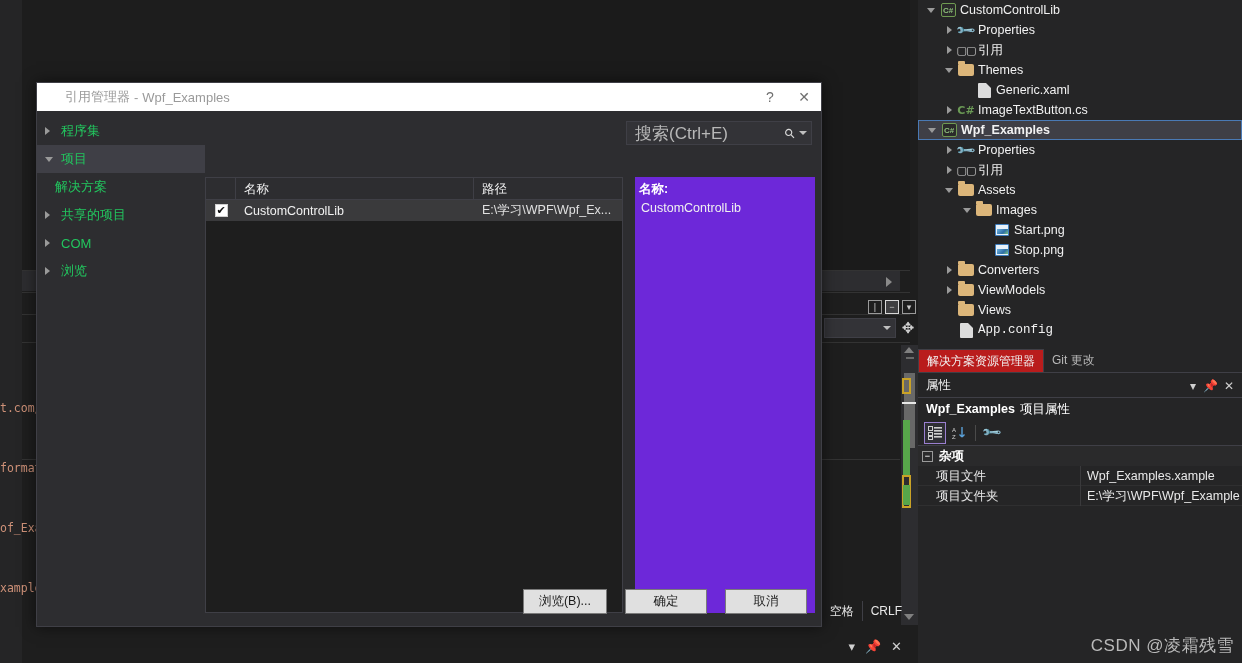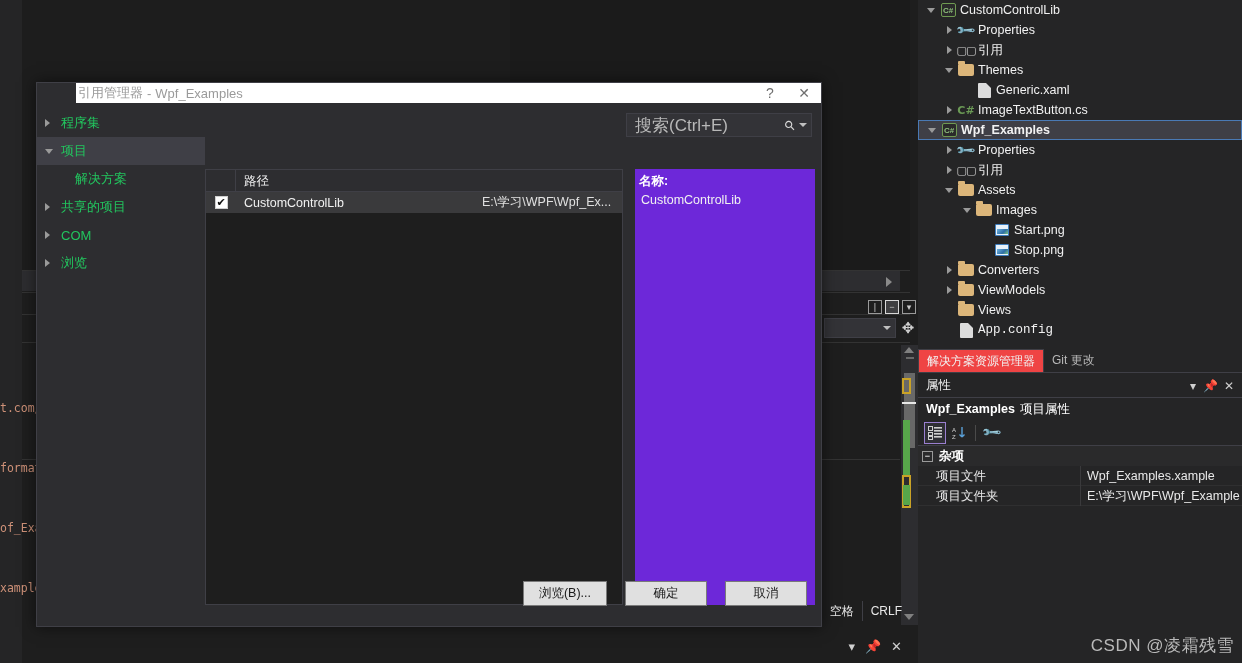--- a/index.html
+++ b/index.html
@@ -165,21 +165,21 @@
   
   .dock-tabs {
     position: absolute; left: 0; top: 349px; width: 324px; height: 24px;
     background: #252526; display: flex; align-items: flex-end;
     border-bottom: 1px solid #3f3f46;
   }
   .dock-tab {
     height: 23px; padding: 0 8px; display: flex; align-items: center;
     font-size: 12px; color: #f1f1f1;
   }
-  .dock-tab.active { background: #ef4444; border: 1px solid #3f3f46; border-bottom: none; }
+  .dock-tab.active { background: #b91c1c; border: 1px solid #3f3f46; border-bottom: none; }
   .dock-tab.inactive { color: #b8b8b8; }
 
   
   .props-win { position: absolute; left: 0; top: 374px; width: 324px; height: 289px; background: #252526; }
   .props-header {
     height: 24px; display: flex; align-items: center; padding: 0 4px 0 8px;
     font-size: 12.5px; color: #f1f1f1; border-bottom:1px solid #3f3f46;
   }
   .props-header .spacer { flex: 1; }
   .ph-ico { width: 18px; text-align:center; color:#d0d0d0; font-size:12px; }
@@ -216,42 +216,42 @@
     margin-top: 32px;
   }
 
   
   .dialog {
     position: absolute; left: 36px; top: 82px; width: 786px; height: 545px;
     background: #2d2d30; border: 1px solid #3f3f46;
     box-shadow: 0 0 14px rgba(0,0,0,0.55);
   }
   .dlg-title {
-    height: 20px; background: #ffffff; display: flex; align-items: center;
-    padding-left: 2px; color: #8a8a8a; font-size: 13px; margin-left: 39px;
+    height: 28px; background: #ffffff; display: flex; align-items: center;
+    padding-left: 28px; color: #8a8a8a; font-size: 13px;
   }
   .dlg-title .ttxt { color:#9a9a9a; }
   .dlg-title .spacer { flex: 1; }
   .dlg-btn {
     width: 34px; height: 32px; display:flex;align-items:center;justify-content:center;
     color:#6f6f6f; font-size: 14px;
   }
   .dlg-body { position: relative; height: 513px; background: #2d2d30; }
 
   .dlg-left {
     position: absolute; left: 0; top: 0; width: 168px; height: 467px;
     background: #2d2d30; padding-top: 6px;
   }
   .cat-item {
     height: 28px; display:flex; align-items:center; font-size: 13px; color:#22c55e;
     padding-left: 8px;
   }
   .cat-item.active { background: #3f3f46; }
   .cat-item .tw { width: 16px; display:flex;align-items:center;justify-content:flex-start; }
-  .cat-item.sub { padding-left: 38px; }
+  .cat-item.sub { padding-left: 18px; }
 
   .dlg-search {
     position: absolute; left: 589px; top: 10px; width: 186px; height: 24px;
     background: #333337; border: 1px solid #3f3f46; display:flex; align-items:center;
     padding: 0 4px 0 8px;
   }
   .dlg-search .txt { flex:1; color:#b8b8b8; font-size: 17px; }
   .search-glyph { color:#d8d8d8; font-size: 13px; transform: rotate(-45deg); display:inline-block; }
 
   .dlg-list {
@@ -625,20 +625,21 @@
 
       <div class="dlg-search">
         <span class="txt">搜索(Ctrl+E)</span>
         <span class="search-glyph">⚲</span>
         <span class="caret-down" style="margin-left:4px;"></span>
       </div>
 
       <div class="dlg-list">
         <div class="list-head">
           <div class="lh-chk"></div>
+          <div class="lh-name">名称</div>
           <div class="lh-path">路径</div>
         </div>
         <div class="list-row">
           <div class="lr-chk">
             <span class="chkbox">✔</span>
           </div>
           <div class="lr-name">CustomControlLib</div>
           <div class="lr-path">E:\学习\WPF\Wpf_Ex...</div>
         </div>
       </div>

